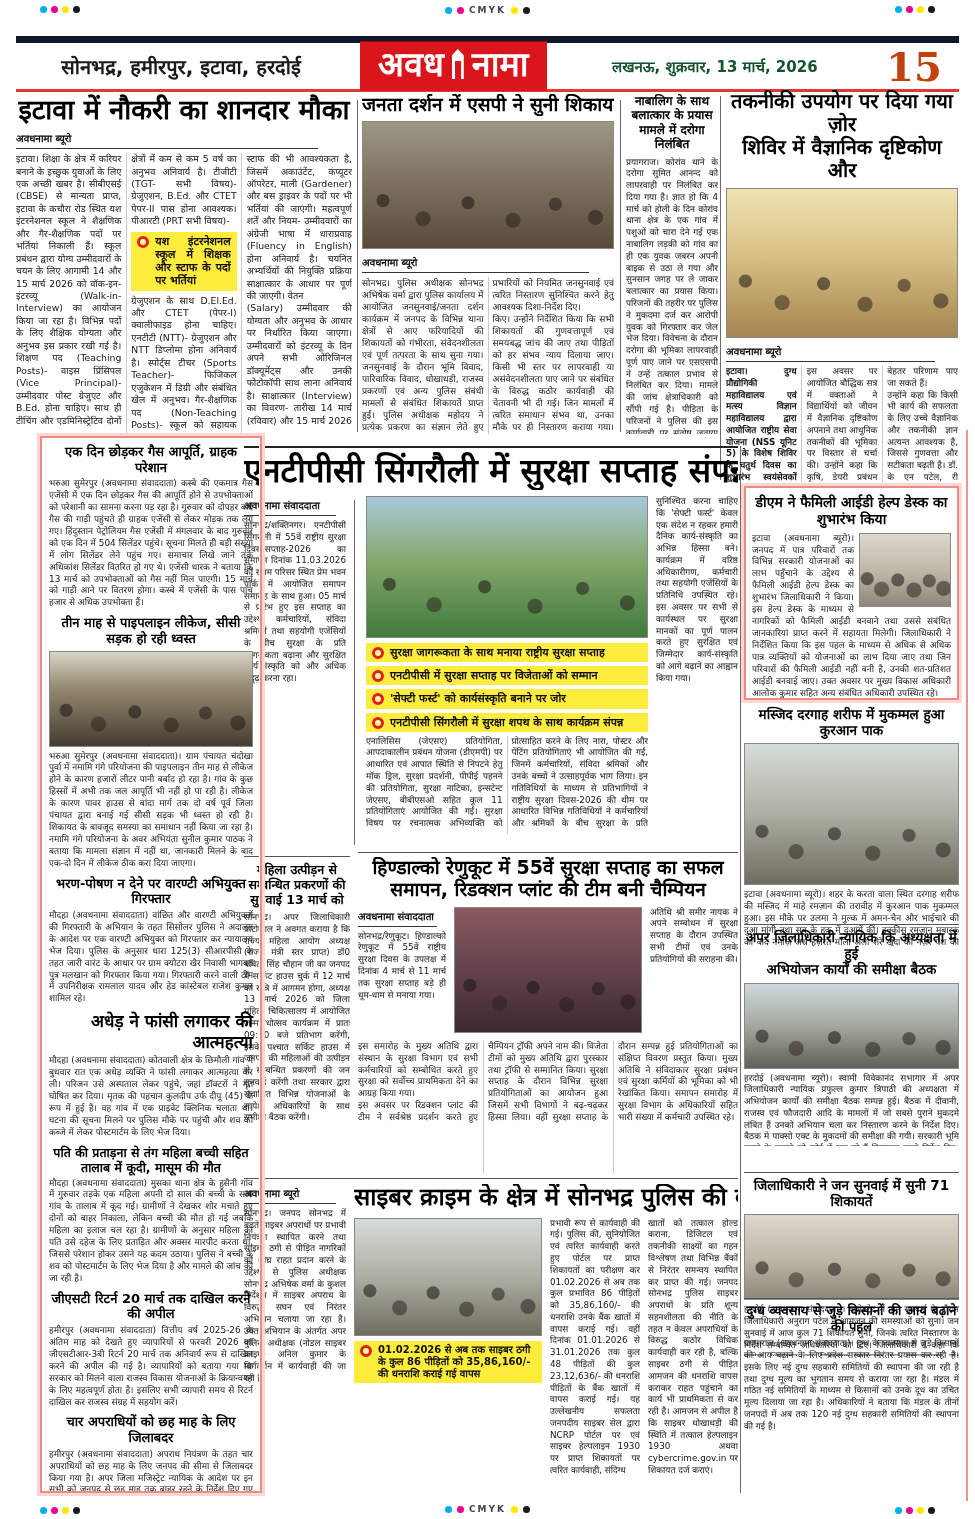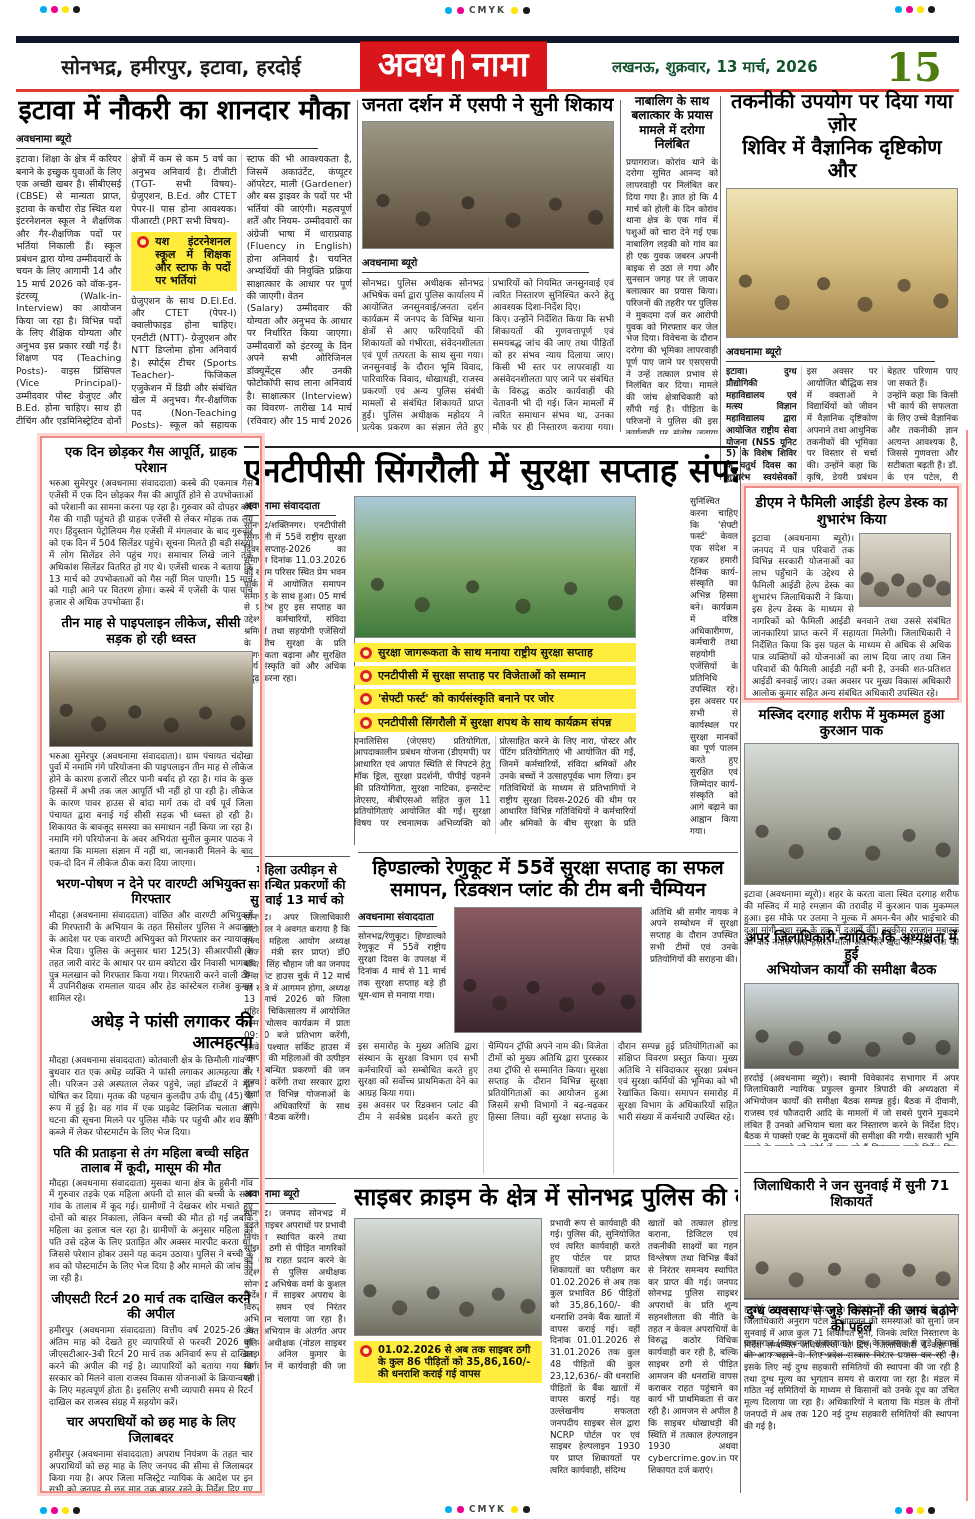--- a/index.html
+++ b/index.html
@@ -14,21 +14,21 @@
   .cmyk-label { font-size:9px; font-weight:700; letter-spacing:2px; color:#444; }
   .corner-dots { position:absolute; display:flex; gap:4px; }
 
   
   .masthead { position:absolute; left:16px; right:16px; top:36px; height:56px; border-top:7px solid #0f172a; border-bottom:3px solid #e03a30; display:flex; align-items:center; }
   .mh-left { width:330px; text-align:center; font-size:20px; font-weight:800; color:#1a1a1a; }
   .mh-logo { flex:0 0 auto; margin:0 14px; background:#d8161c; color:#fff; font-weight:900; font-size:34px; line-height:1; padding:6px 18px 10px; display:flex; align-items:center; gap:8px; box-shadow:0 1px 0 #a00 inset; }
   .tower { width:12px; height:30px; background:#fff; position:relative; display:inline-block; clip-path:polygon(50% 0,100% 22%,100% 100%,0 100%,0 22%); }
   .tower i { position:absolute; left:3px; top:12px; width:6px; height:18px; background:#d8161c; display:block; }
   .mh-right { flex:1; text-align:center; font-size:15px; font-weight:700; color:#14532d; }
-  .mh-page { width:90px; text-align:center; font-family:"DejaVu Serif","Liberation Serif",serif; font-size:40px; font-weight:700; color:#4d7c0f; }
+  .mh-page { width:90px; text-align:center; font-family:"DejaVu Serif","Liberation Serif",serif; font-size:40px; font-weight:700; color:#c2410c; }
 
   
   .blk { position:absolute; overflow:hidden; }
   .hl  { font-weight:800; color:#000; text-align:center; line-height:1.15; overflow:hidden; }
   .hl.nowrap { white-space:nowrap; }
   .byline { font-weight:700; font-size:10px; border-bottom:1px solid #333; padding:2px 0 3px; margin-bottom:4px; width:90%; }
   .body { font-size:9.3px; line-height:1.34; text-align:justify; color:#161616; word-break:break-word; }
   .cols3 { column-count:3; column-gap:10px; column-rule:1px solid #c9c9c9; }
   .cols2 { column-count:2; column-gap:9px; column-rule:1px solid #c9c9c9; }
   .lede { font-weight:700; }
@@ -151,21 +151,21 @@
     </div>
   </div>
 
   <div class="blk topline" style="left:244px; top:446px; width:494px; height:406px; padding-top:4px;">
     <div class="hl nowrap" style="font-size:33px;">एनटीपीसी सिंगरौली में सुरक्षा सप्ताह संपन्न</div>
     <div style="display:flex; gap:8px; margin-top:6px; height:352px; overflow:hidden;">
       <div style="flex:0 0 102px; overflow:hidden;">
         <div class="byline">अवधनामा संवाददाता</div>
         <div class="body" style="font-size:8.8px;">सोनभद्र/शक्तिनगर। एनटीपीसी सिंगरौली में 55वें राष्ट्रीय सुरक्षा दिवस/सप्ताह-2026 का समापन दिनांक 11.03.2026 को संगम परिसर स्थित प्रेम भवन पार्क में आयोजित समापन समारोह के साथ हुआ। 05 मार्च से प्रारंभ हुए इस सप्ताह का उद्देश्य कर्मचारियों, संविदा श्रमिकों तथा सहयोगी एजेंसियों के बीच सुरक्षा के प्रति जागरूकता बढ़ाना और सुरक्षित कार्य-संस्कृति को और अधिक सुदृढ़ करना रहा।</div>
       </div>
-      <div style="flex:0 0 282px; overflow:hidden;">
+      <div style="flex:0 0 282px; overflow:hidden;margin-left:12px;">
         <div class="ph ph-field" style="width:100%; height:142px; margin-bottom:5px;"></div>
         <div>
           <div class="hl-strip">
               <span class="ring"></span>
               <span class="t">सुरक्षा जागरूकता के साथ मनाया राष्ट्रीय सुरक्षा सप्ताह</span>
             </div>
           <div class="hl-strip">
               <span class="ring"></span>
               <span class="t">एनटीपीसी में सुरक्षा सप्ताह पर विजेताओं को सम्मान</span>
             </div>
@@ -173,21 +173,21 @@
               <span class="ring"></span>
               <span class="t">'सेफ्टी फर्स्ट' को कार्यसंस्कृति बनाने पर जोर</span>
             </div>
           <div class="hl-strip">
               <span class="ring"></span>
               <span class="t">एनटीपीसी सिंगरौली में सुरक्षा शपथ के साथ कार्यक्रम संपन्न</span>
             </div>
         </div>
         <div class="body cols2" style="height:98px; font-size:8.8px;">एनालिसिस (जेएसए) प्रतियोगिता, आपदाकालीन प्रबंधन योजना (डीएमपी) पर आधारित एवं आपात स्थिति से निपटने हेतु मॉक ड्रिल, सुरक्षा प्रदर्शनी, पीपीई पहनने की प्रतियोगिता, सुरक्षा नाटिका, इन्सटेन्ट जेएसए, बीबीएसओ सहित कुल 11 प्रतियोगिताएं आयोजित की गईं। सुरक्षा विषय पर रचनात्मक अभिव्यक्ति को प्रोत्साहित करने के लिए नारा, पोस्टर और पेंटिंग प्रतियोगिताएं भी आयोजित की गईं, जिनमें कर्मचारियों, संविदा श्रमिकों और उनके बच्चों ने उत्साहपूर्वक भाग लिया। इन गतिविधियों के माध्यम से प्रतिभागियों ने राष्ट्रीय सुरक्षा दिवस-2026 की थीम पर आधारित विभिन्न गतिविधियों ने कर्मचारियों और श्रमिकों के बीच सुरक्षा के प्रति जागरूकता बढ़ाने तथा सुरक्षित कार्य-संस्कृति को और सुदृढ़ करने में महत्वपूर्ण भूमिका निभाई। सुरक्षा सप्ताह के दौरान आयोजित प्रतियोगिताओं के विजेताओं को मुख्य अतिथि द्वारा पुरस्कार प्रदान किए गए।</div>
       </div>
-      <div style="flex:1; overflow:hidden;margin-left:46px;">
+      <div style="flex:1; overflow:hidden;">
         <div class="body" style="font-size:8.8px;">सुनिश्चित करना चाहिए कि 'सेफ्टी फर्स्ट' केवल एक संदेश न रहकर हमारी दैनिक कार्य-संस्कृति का अभिन्न हिस्सा बने। कार्यक्रम में वरिष्ठ अधिकारीगण, कर्मचारी तथा सहयोगी एजेंसियों के प्रतिनिधि उपस्थित रहे। इस अवसर पर सभी से कार्यस्थल पर सुरक्षा मानकों का पूर्ण पालन करते हुए सुरक्षित एवं जिम्मेदार कार्य-संस्कृति को आगे बढ़ाने का आह्वान किया गया।</div>
       </div>
     </div>
   </div>
 
   <div class="blk sep" style="left:244px; top:856px; width:106px; height:318px; padding-top:5px;">
     <div class="minihead" style="font-size:12.5px;">महिला उत्पीड़न से सम्बन्धित प्रकरणों की सुनवाई 13 मार्च को</div>
     <div class="body" style="margin-top:5px; font-size:8.8px;">सोनभद्र। अपर जिलाधिकारी प्रोटोकाल ने अवगत कराया है कि राज्य महिला आयोग अध्यक्ष (राज्य मंत्री स्तर प्राप्त) डॉ0 बबिता सिंह चौहान जी का जनपद में सर्किट हाउस चुर्क में 12 मार्च को रात्रि में आगमन होगा, अध्यक्ष 13 मार्च 2026 को जिला महिला चिकित्सालय में आयोजित जन्मबोधोत्सव कार्यक्रम में प्रातः 09:30 बजे प्रतिभाग करेंगी, इसके पश्चात सर्किट हाउस में जनपद की महिलाओं की उत्पीड़न से सम्बन्धित प्रकरणों की जन सुनवाई करेंगी तथा सरकार द्वारा संचालित विभिन्न योजनाओं के सापेक्ष अधिकारियों के साथ समीक्षा बैठक करेंगी।</div>
   </div>
 

